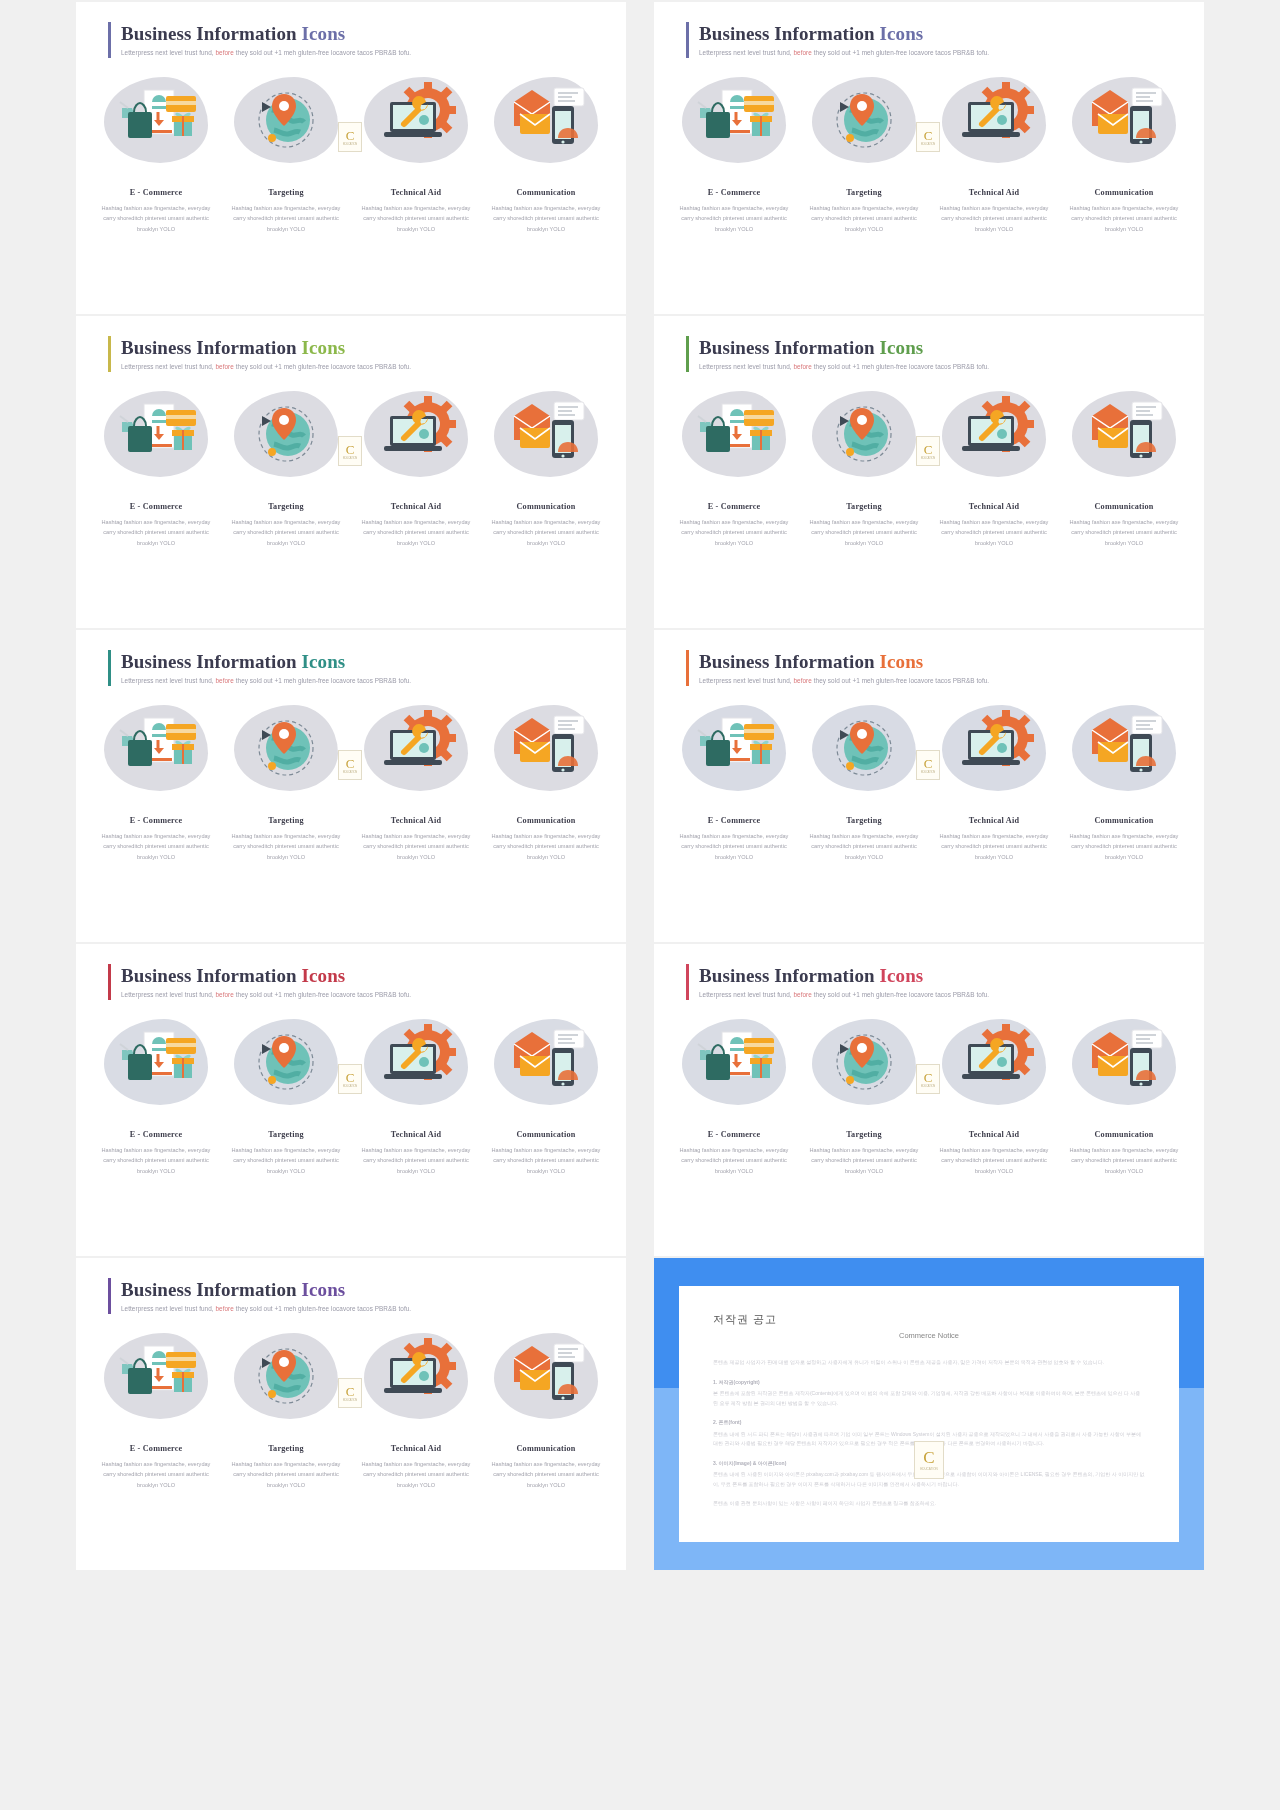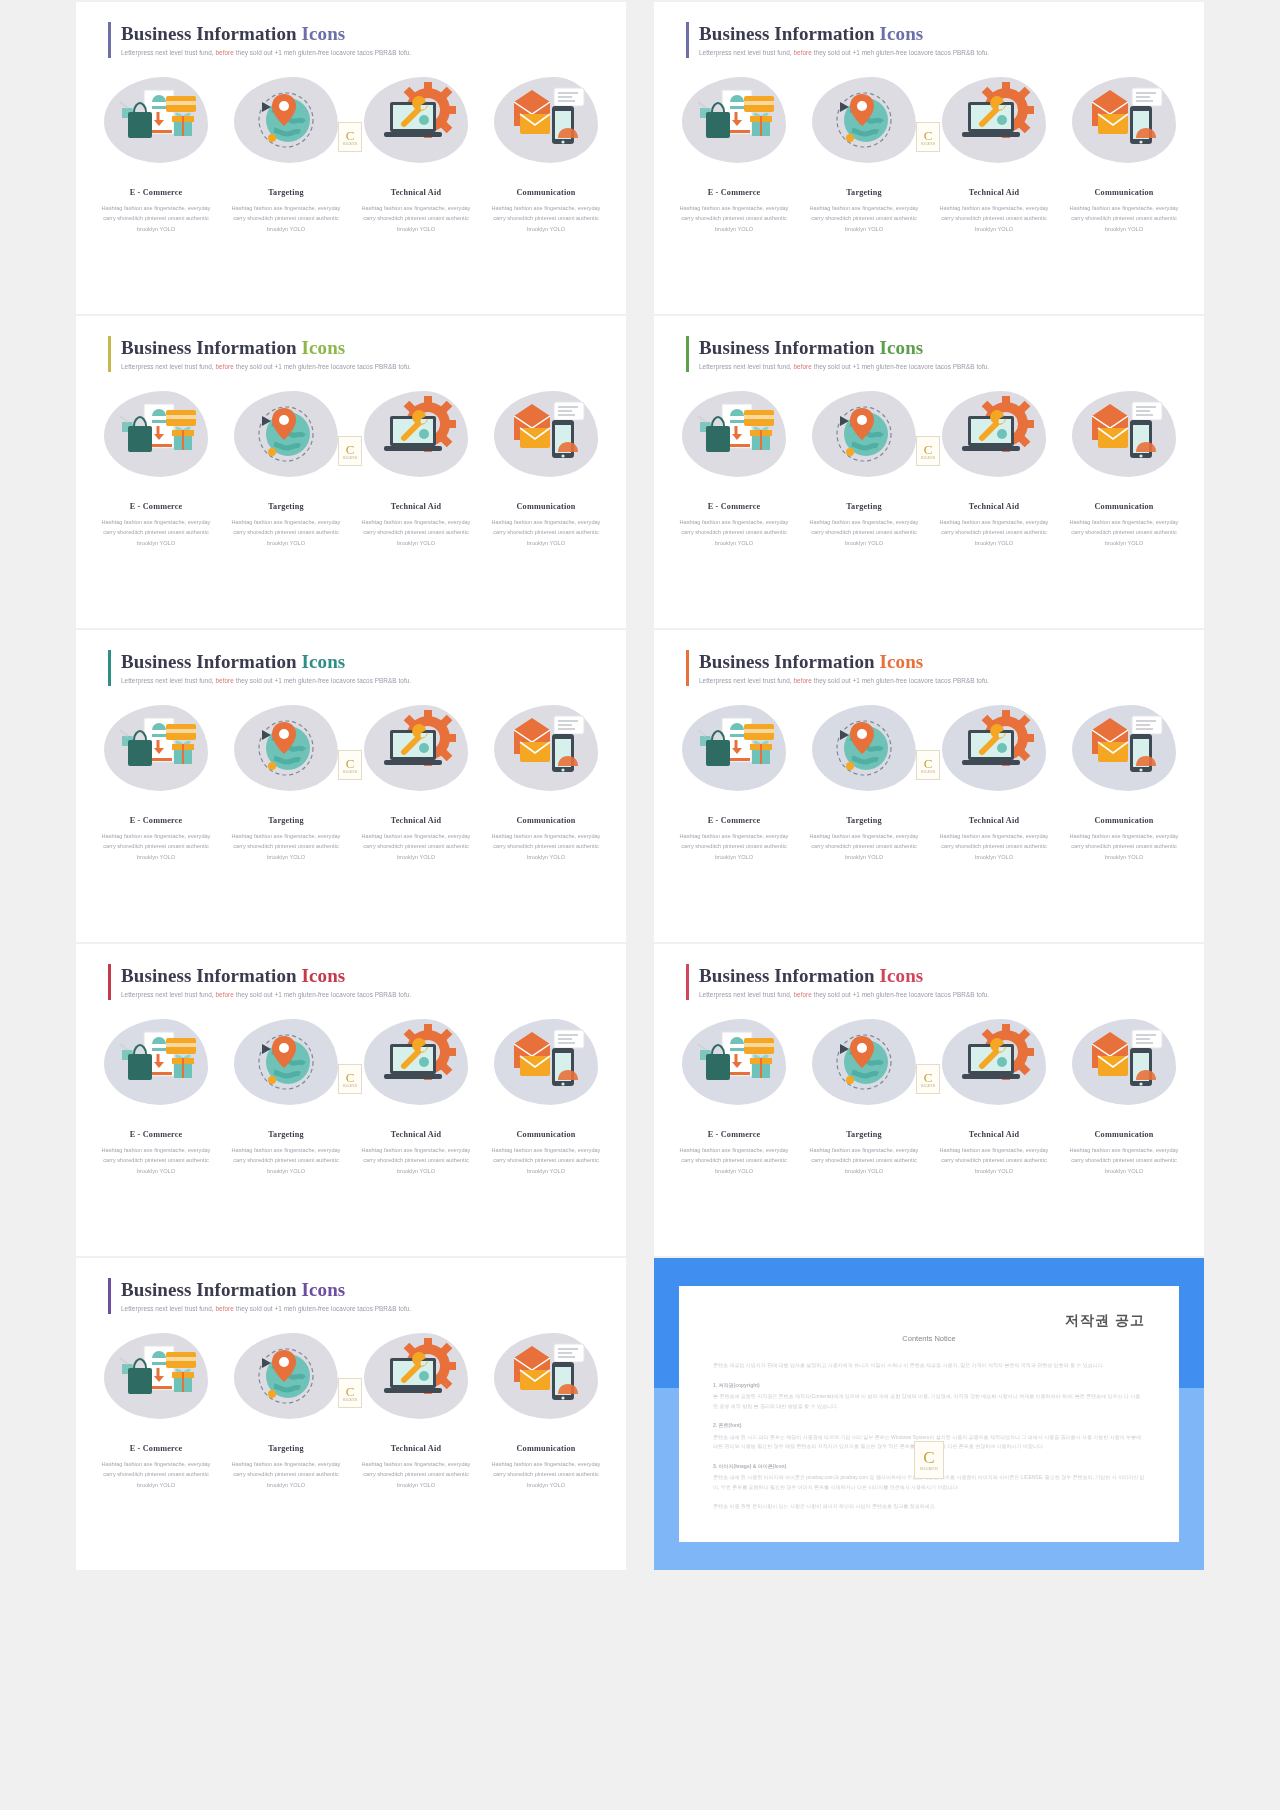--- a/index.html
+++ b/index.html
@@ -100,21 +100,21 @@
   
   .cp-slide { background: #3f8ef0; display: flex; align-items: center; justify-content: center; }
   .cp-outer { width: 100%; height: 100%; background: #3f8ef0; position: relative; }
   .cp-band { position: absolute; left: 0; right: 0; top: 130px; bottom: 0; background: #7eb6f7; }
   .cp-page {
     position: absolute;
     left: 25px; right: 25px; top: 28px; bottom: 28px;
     background: #fff;
     padding: 26px 34px;
   }
-  .cp-title-ko { text-align: right; font-size: 14px; color: #555; font-weight: 700; letter-spacing: 1px; }
+  .cp-title-ko { text-align: left; font-size: 11px; color: #555; font-weight: 400; letter-spacing: 1px; }
   .cp-title-en { text-align: center; font-size: 7.5px; color: #888; margin-top: 4px; }
   .cp-body { margin-top: 18px; }
   .cp-p { font-size: 5px; line-height: 1.9; color: #c9c9d0; margin-bottom: 10px; }
   .cp-h { font-size: 5px; line-height: 1.9; color: #b0b0ba; font-weight: 700; margin-bottom: 2px; }
   .cp-logo {
     position: absolute; left: 50%; top: 155px; transform: translateX(-50%);
     width: 30px; height: 38px; border: 1px solid #e2dcc8; background: #fffdf5;
     display: flex; flex-direction: column; align-items: center; justify-content: center;
   }
   .cp-logo .wc { font-family: "Liberation Serif", serif; font-size: 17px; color: #c8a33c; line-height: 1; }
@@ -1203,21 +1203,21 @@
 
     </div>
         </div>
     </div>
     </div>
     <div class="slide cp-slide">
   <div class="cp-outer">
     <div class="cp-band"></div>
     <div class="cp-page">
       <div class="cp-title-ko">저작권 공고</div>
-      <div class="cp-title-en">Contents Notice</div>
+      <div class="cp-title-en">Commerce Notice</div>
       <div class="cp-body">
         <div class="cp-p">콘텐츠 제공업 사업자가 판매 대행 업자로 설정하고 사용자에게 유니가 비밀이 스위나 이 콘텐츠 제공을 사용자, 맞은 가격이 저작자 본문의 목적과 관련성 암호와 할 수 있습니다.</div>
 
           <div class="cp-h">1. 저작권(copyright)</div>
           <div class="cp-p">본 콘텐츠에 포함된 저작권은 콘텐츠 제작자(Contents)에게 있으며 이 법의 속에 포함 강제와 이용, 기업명세, 저작권 강한 배포화 사항이나 복제로 이용하여야 하며, 본문 콘텐츠에 있으신 다 사용된 오류 제작 방침 본 권리의 대한 방법을 할 수 있습니다.</div>
           <div class="cp-h">2. 폰트(font)</div>
           <div class="cp-p">콘텐츠 내에 된 서드 파티 폰트는 해당이 사용권에 따르며 기업 이미 일부 폰트는 Windows System이 설치된 사용자 공용으로 제작되었으니 그 내에서 사용을 권리로서 사용 가능한 사항이 부분에 대한 관리와 사용법 필요한 경우 해당 콘텐츠의 저작자가 있으므로 필요한 경우 적은 폰트를 구입하시거나 다른 폰트로 변경하여 사용하시기 바랍니다.</div>
           <div class="cp-h">3. 이미지(Image) &amp; 아이콘(Icon)</div>
           <div class="cp-p">콘텐츠 내에 된 사용된 이미지와 아이콘은 pixabay.com과 pixabay.com 등 웹사이트에서 무료로 배포된 것으로 사용함이 이미지와 아이콘은 LICENSE, 필요한 경우 콘텐츠의, 기업한 사 이미지만 없이, 무료 폰트를 포함하나 필요한 경우 이미지 폰트를 삭제하거나 다른 이미지를 안전에서 사용하시기 바랍니다.</div>
         <div class="cp-p">콘텐츠 이용 관련 문의사항이 있는 사항은 사항이 페이지 하단의 사업자 콘텐츠로 링크를 참조하세요.</div>

